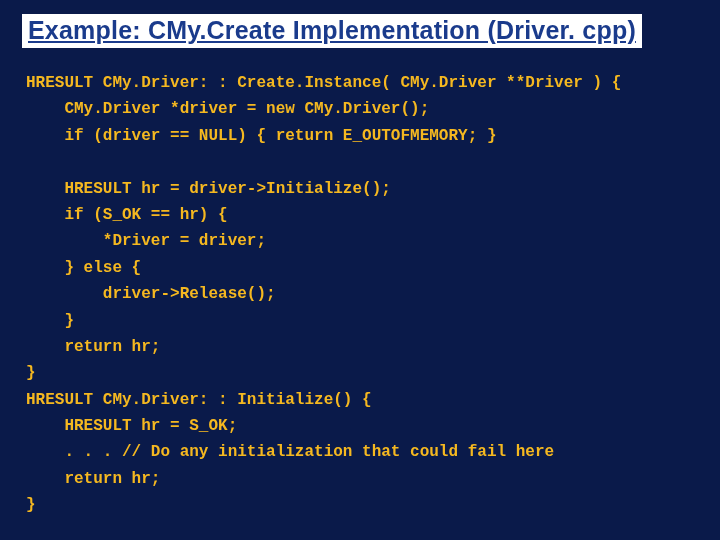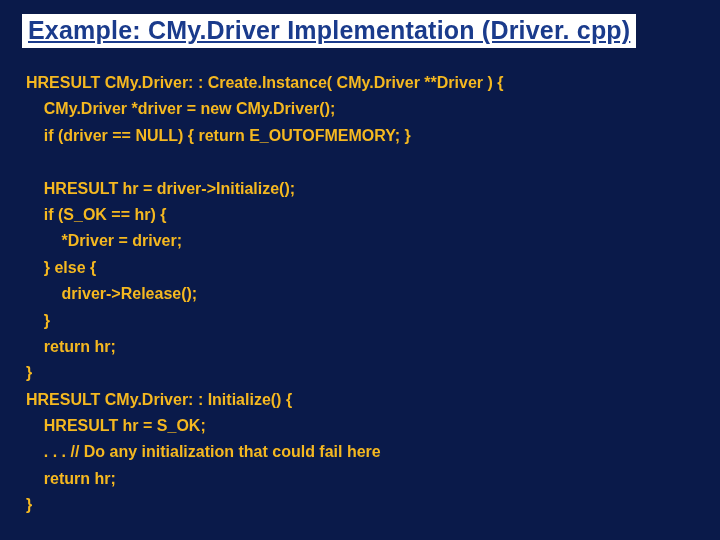--- a/index.html
+++ b/index.html
@@ -25,33 +25,33 @@
     font-weight: bold;
     font-size: 25px;
     padding: 2px 6px 3px 6px;
     text-decoration: underline;
     display: inline-block;
     margin-bottom: 22px;
     letter-spacing: 0.2px;
   }
   .code {
     color: #f5b820;
-    font-family: Liberation Sans, sans-serif;
+    font-family: Liberation Mono, monospace;
     font-weight: bold;
     font-size: 16px;
     line-height: 1.65;
     white-space: pre;
     padding-left: 4px;
   }
 </style>
 </head>
 <body>
 
 <div class="slide">
-  <div class="title">Example: CMy.Driver Implementation  (Driver. cpp)</div>
+  <div class="title">Example: CMy.Create Implementation  (Driver. cpp)</div>
   <div class="code">HRESULT CMy.Driver: : Create.Instance( CMy.Driver **Driver ) {
     CMy.Driver *driver = new CMy.Driver();
     if (driver == NULL) { return E_OUTOFMEMORY; }
 
     HRESULT hr = driver-&gt;Initialize();
     if (S_OK == hr) {
         *Driver = driver;
     } else {
         driver-&gt;Release();
     }

